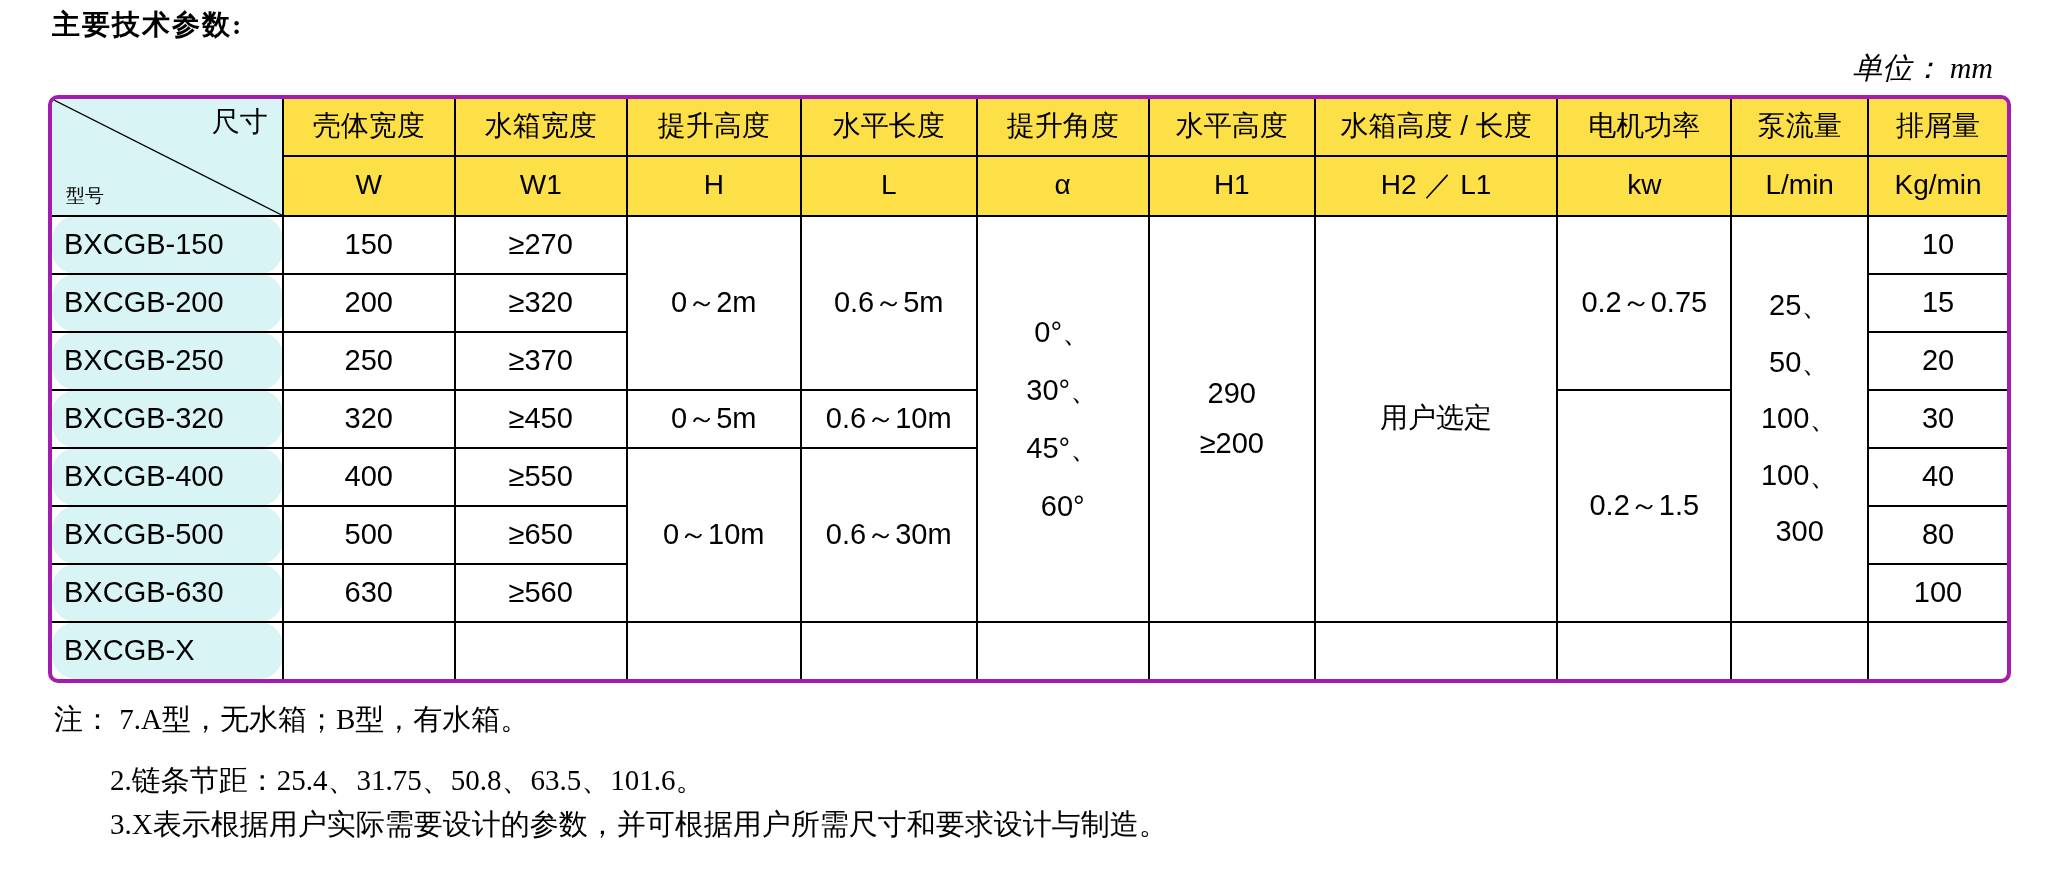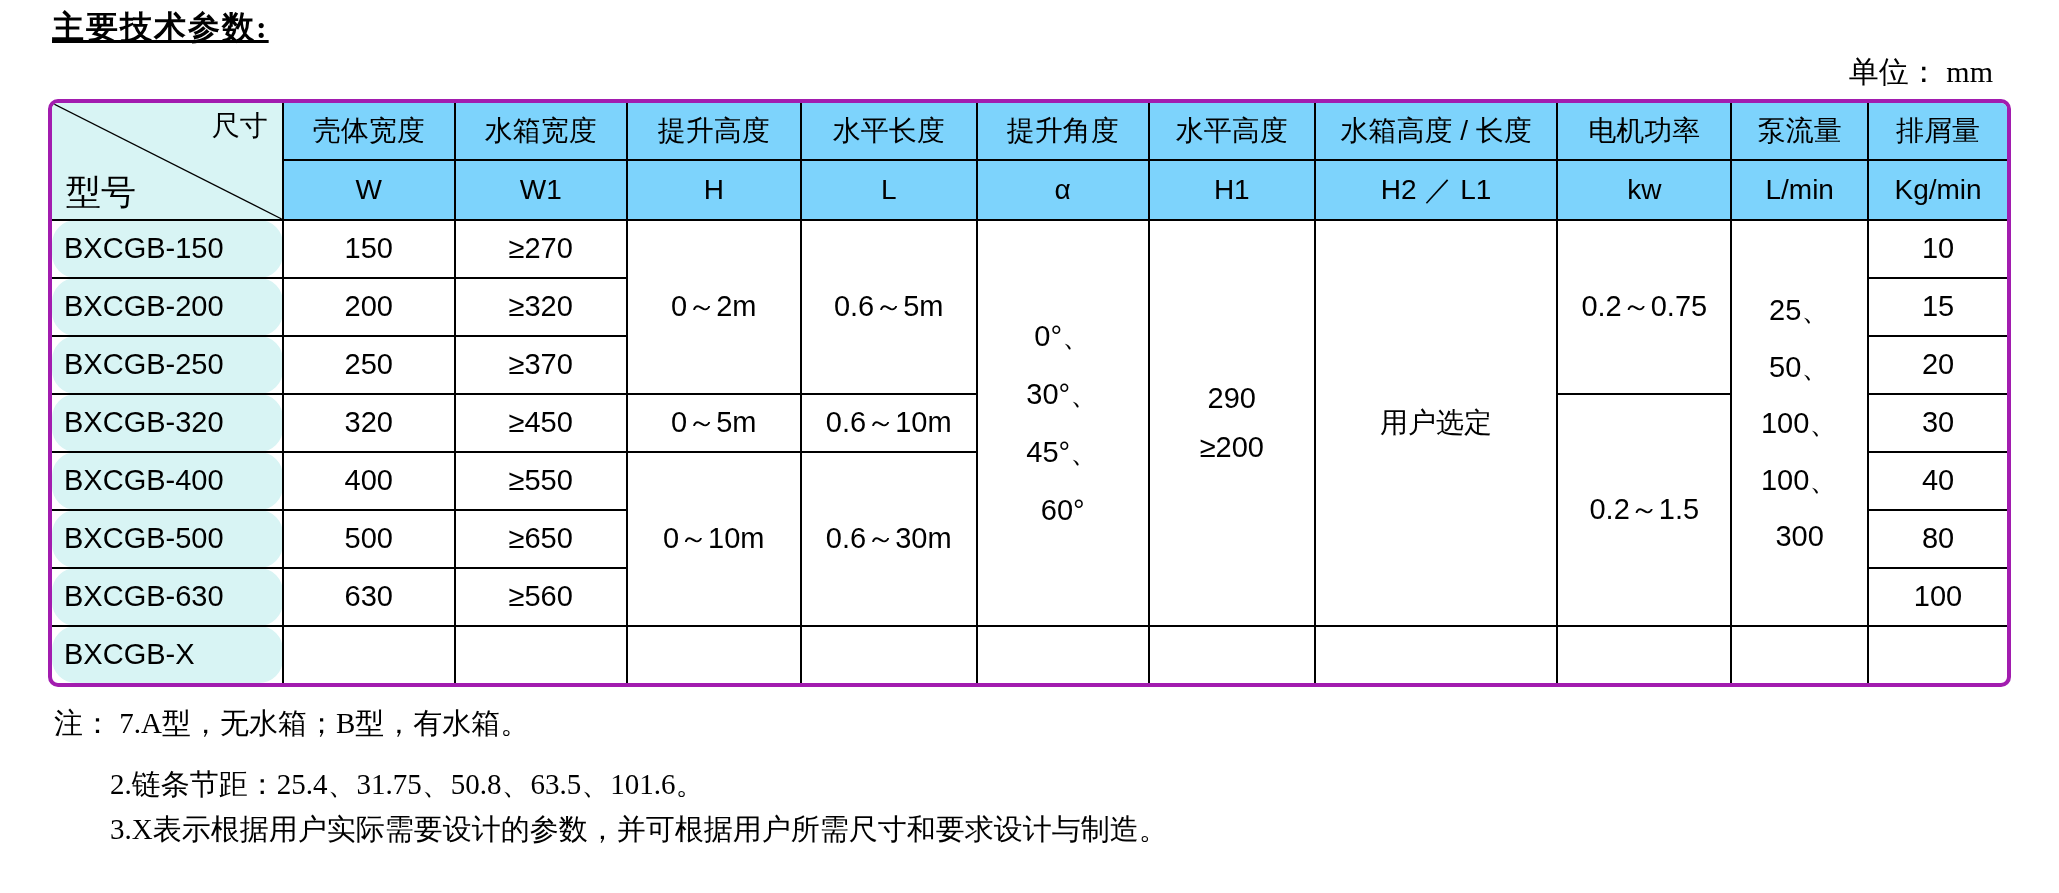--- a/index.html
+++ b/index.html
@@ -18,31 +18,31 @@
   .page {
     position: relative;
     width: 2059px;
     height: 893px;
     box-sizing: border-box;
     padding: 0 40px;
   }
   .doc-title {
     font-family: "Liberation Serif", serif;
     font-weight: bold;
-    font-size: 32px;
+    font-size: 28px;
     letter-spacing: 2px;
     margin: 8px 0 0 12px;
     line-height: 1.2;
-    text-decoration: underline;
   }
   .unit-line {
     text-align: right;
     font-family: "Liberation Serif", serif;
     font-size: 30px;
     margin: 6px 26px 6px 0;
+    font-style: italic;
   }
   .table-wrap {
     margin: 0 8px;
     border: 4px solid #a21caf;
     border-radius: 10px;
     overflow: hidden;
     background: #fff;
   }
   table.spec {
     border-collapse: collapse;
@@ -66,21 +66,21 @@
   table.spec tr > th:last-child {
     border-right: none;
   }
   table.spec tr:first-child > th {
     border-top: none;
   }
   table.spec tr:last-child > td {
     border-bottom: none;
   }
   .hdr {
-    background: #7dd3fc;
+    background: #fde047;
     height: 52px;
     font-size: 28px;
   }
   .hdr.sub {
     height: 54px;
   }
   .corner {
     background: #d8f4f4;
     position: relative;
     padding: 0;
@@ -99,21 +99,21 @@
   .corner .tr-lab {
     position: absolute;
     right: 14px;
     top: 8px;
     font-size: 28px;
   }
   .corner .bl-lab {
     position: absolute;
     left: 14px;
     bottom: 8px;
-    font-size: 35px;
+    font-size: 19px;
     margin-top: 20px;
   }
   .model-cell {
     background: #d8f4f4;
     text-align: left !important;
     padding-left: 12px !important;
     font-size: 29px;
     height: 52px;
     border-radius: 24px;
   }

